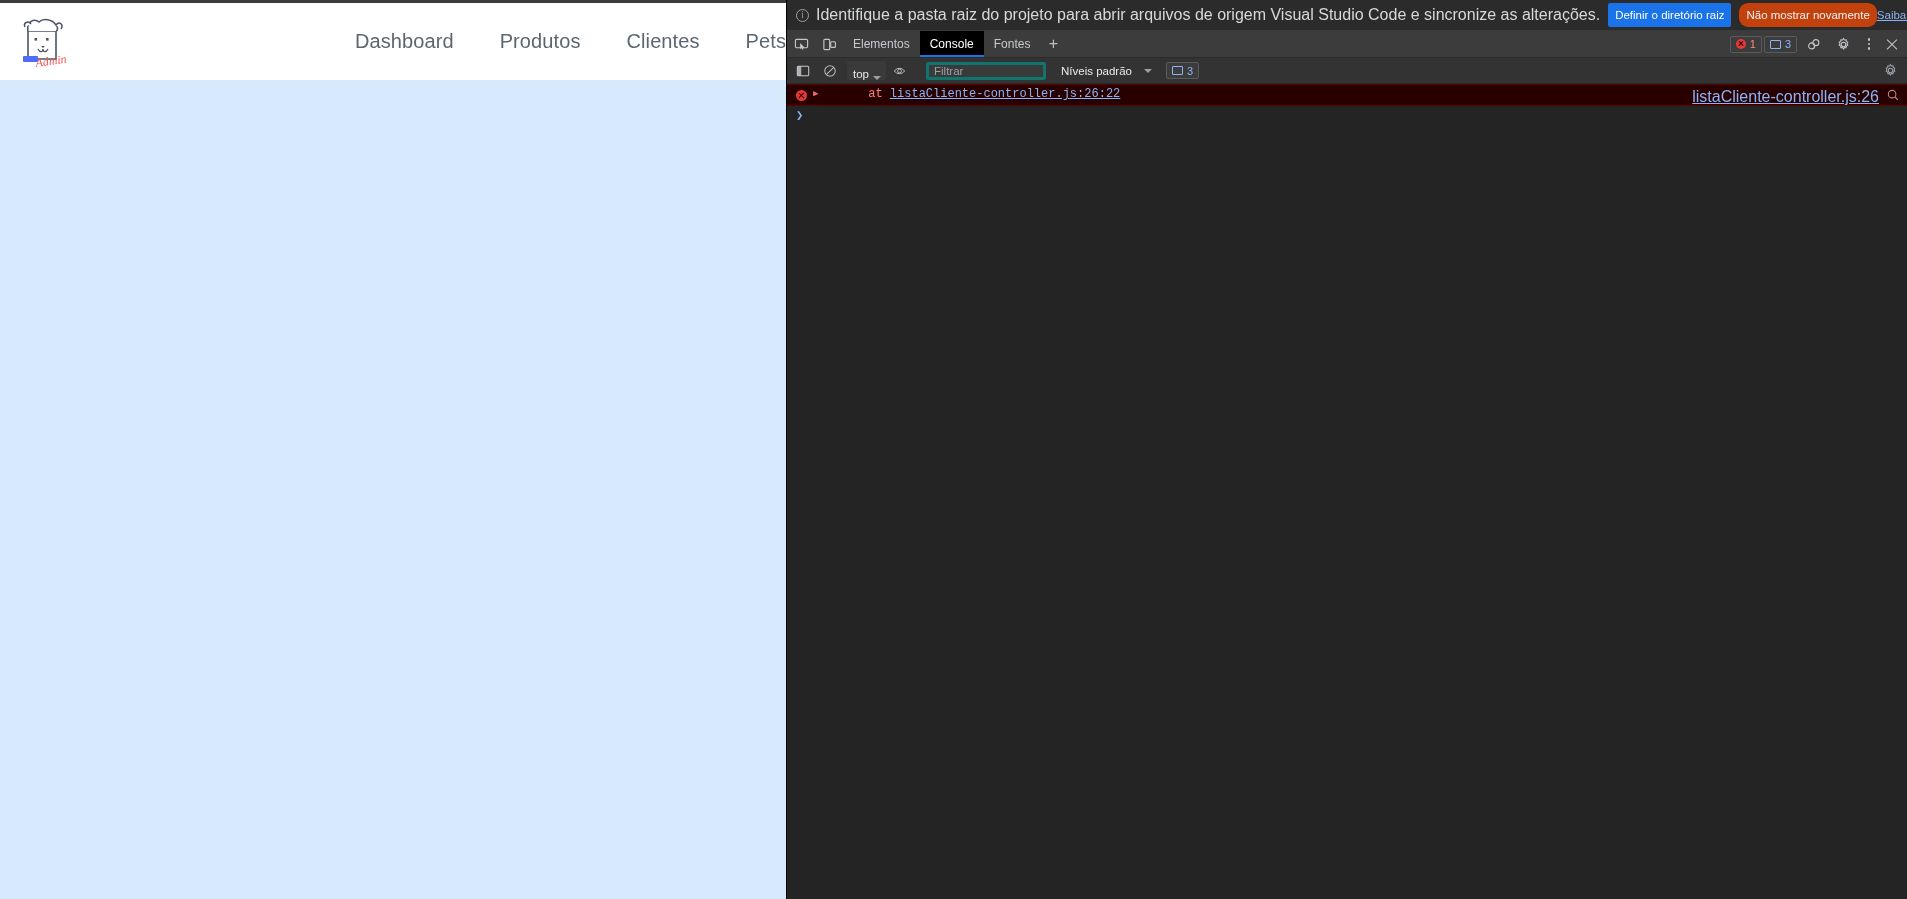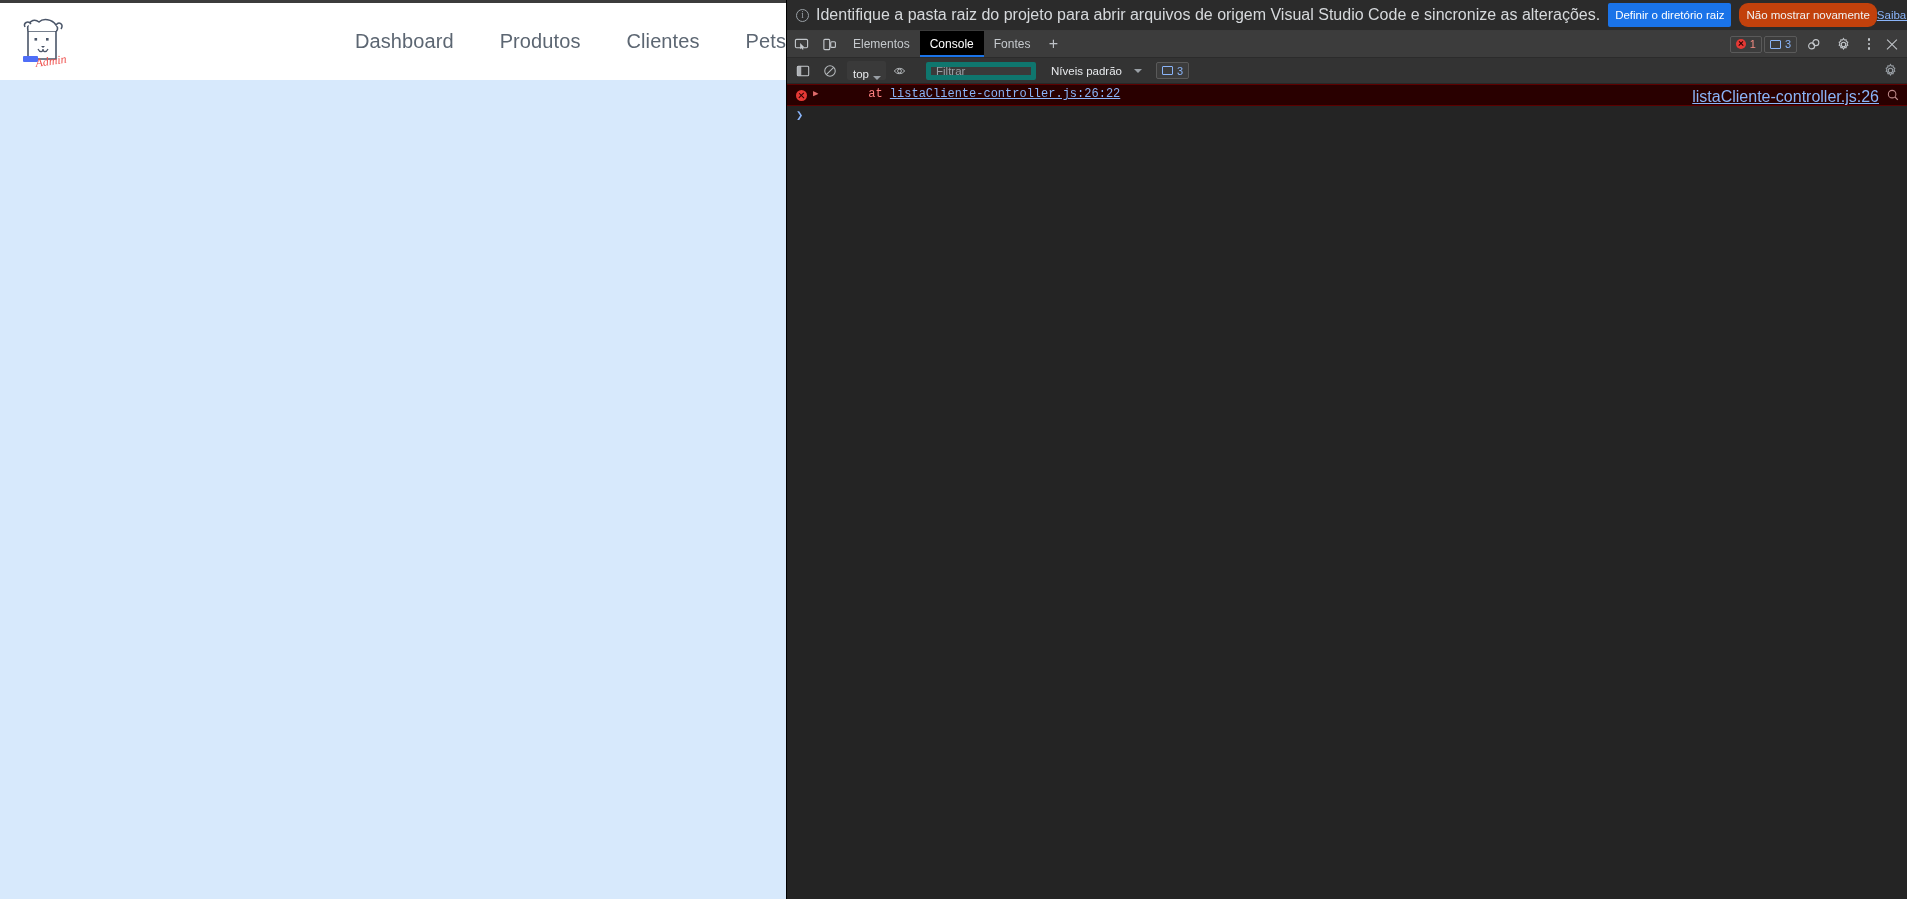--- a/index.html
+++ b/index.html
@@ -193,22 +193,22 @@
   }
   #ctx-select {
     display: inline-flex; align-items: flex-end; gap: 4px;
     height: 19px; padding: 0 5px 0 6px; margin-left: 2px;
     background: #3a3a3a; border-radius: 2px;
     font-size: 11.5px; color: #e8eaed; cursor: pointer;
   }
   .caret { width: 0; height: 0; border-left: 4px solid transparent;
            border-right: 4px solid transparent; border-top: 4.5px solid #9aa0a6; }
   #filter-input {
-    width: 110px; height: 18px; margin-left: 10px;
-    background: #3a3a3a; border: 5px solid #0f766e; border-radius: 2px;
+    width: 120px; height: 18px; margin-left: 10px;
+    background: #3a3a3a; border: 3px solid #0f766e; border-radius: 2px;
     color: #e8eaed; font-size: 11.5px; padding: 0 5px;
     font-family: "Liberation Sans", sans-serif; outline: none;
   }
   #filter-input::placeholder { color: #9aa0a6; }
   #levels-select {
     display: inline-flex; align-items: center; gap: 12px;
     margin-left: 12px; font-size: 11.5px; color: #e8eaed; cursor: pointer;
   }
   #ct-msgbadge { margin-left: 11px; }
   #ct-gear { margin-left: auto; margin-right: 5px; }

